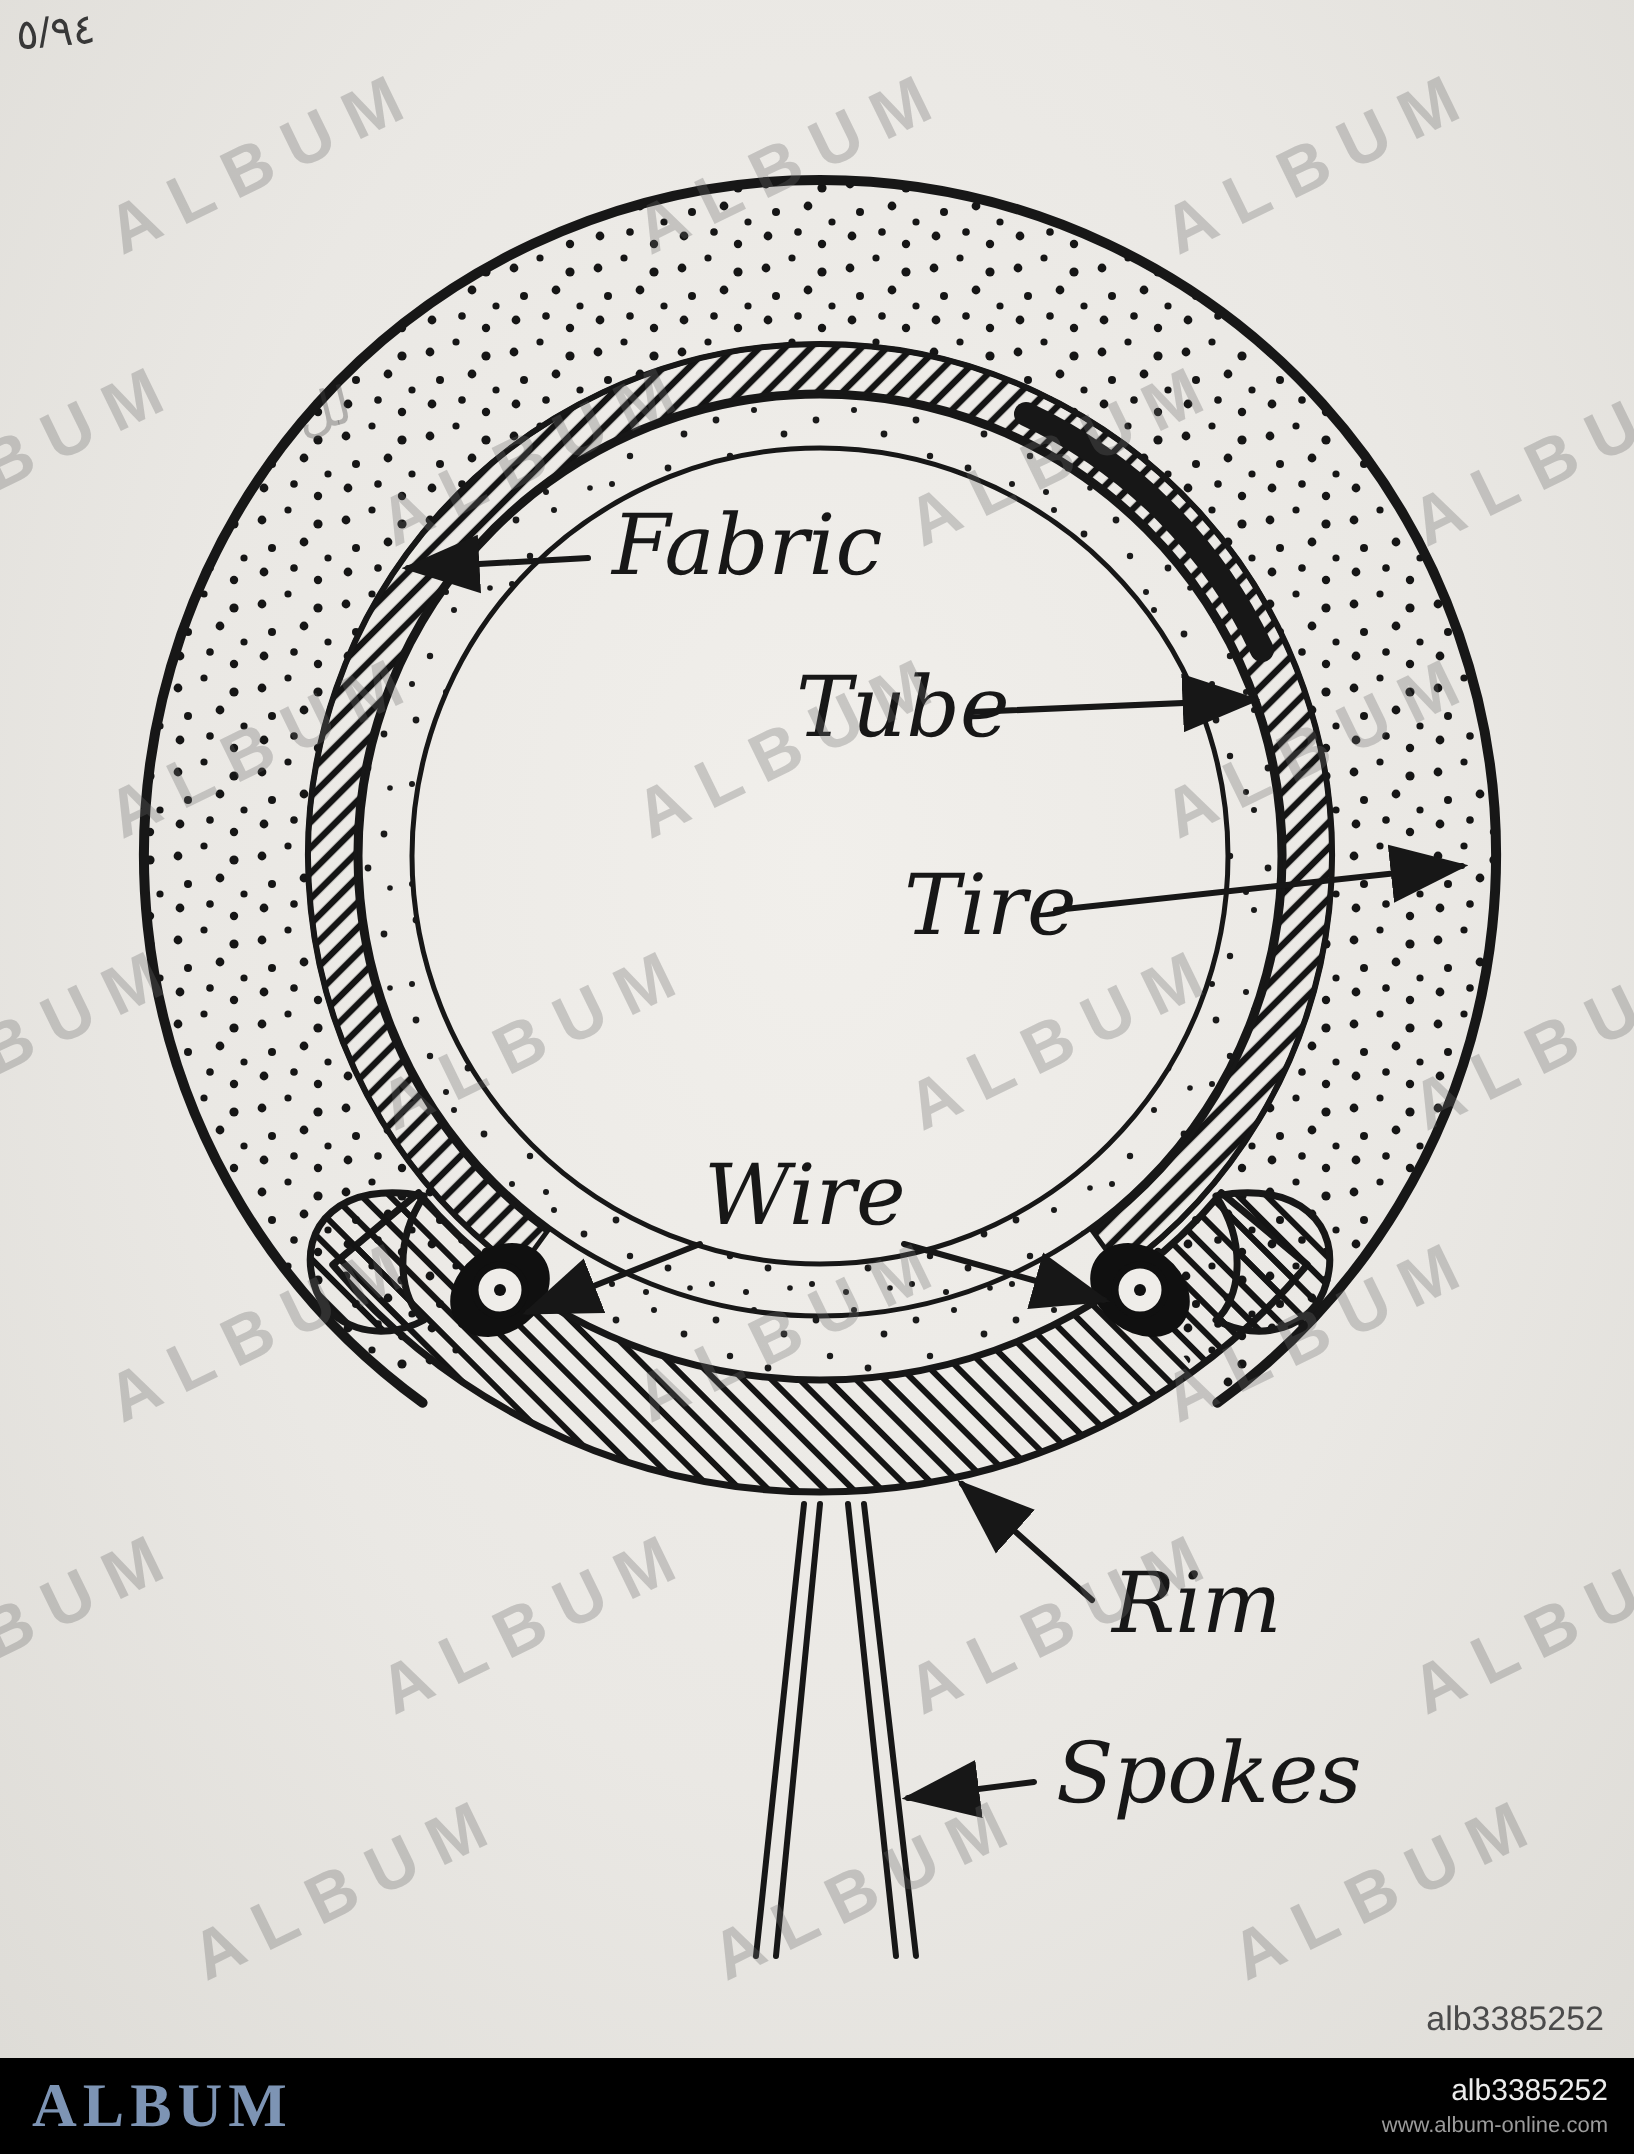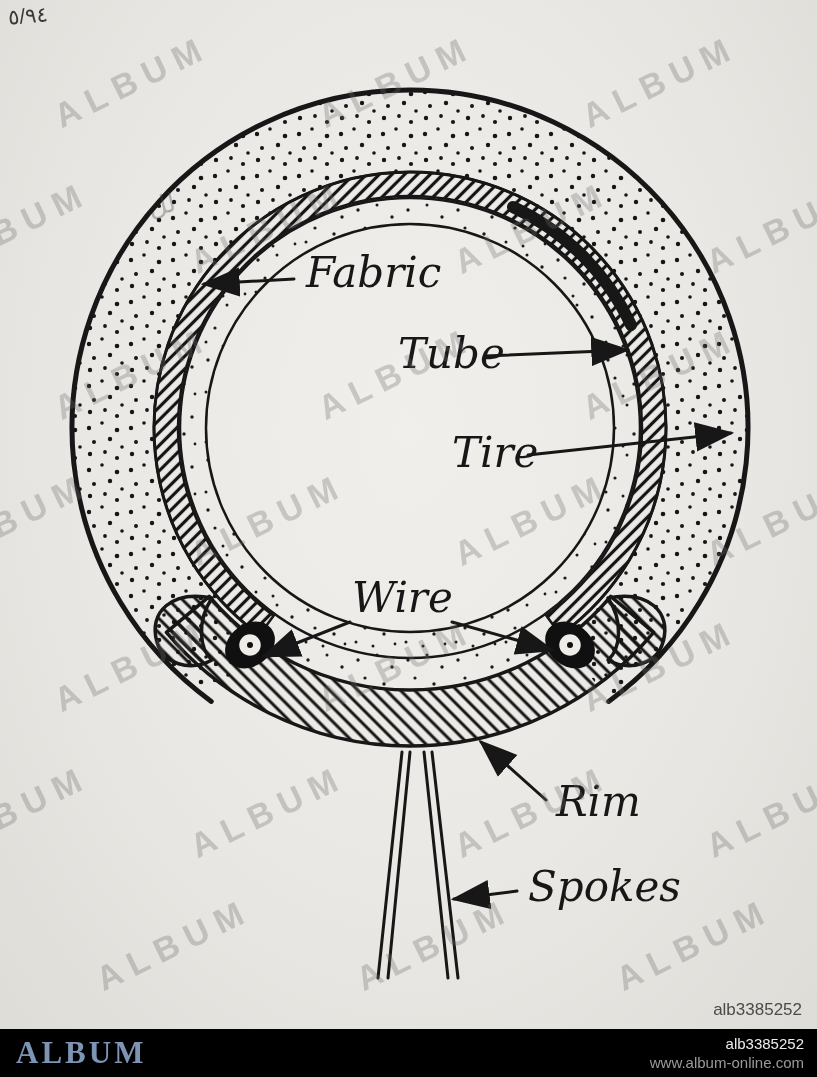--- a/index.html
+++ b/index.html
@@ -48,21 +48,21 @@
   }
   .brand {
     font-family:"Liberation Serif", serif;
     font-weight:bold;
     font-size:31px;
     letter-spacing:3px;
     color:#7d94b4;
   }
   .footer-right { text-align:right; line-height:1.3; }
   .fr-id  { color:#ececec; font-size:15px; }
-  .fr-web { color:#9b9b9b; font-size:15px; }
+  .fr-web { color:#9b9b9b; font-size:11px; }
 </style>
 </head>
 <body>
 
 <div class="photo">
 
   <svg width="817" height="1029" viewBox="0 0 817 1029">
     <defs>
       <pattern id="stip" width="42" height="42" patternUnits="userSpaceOnUse">
         <g fill="#151515">

